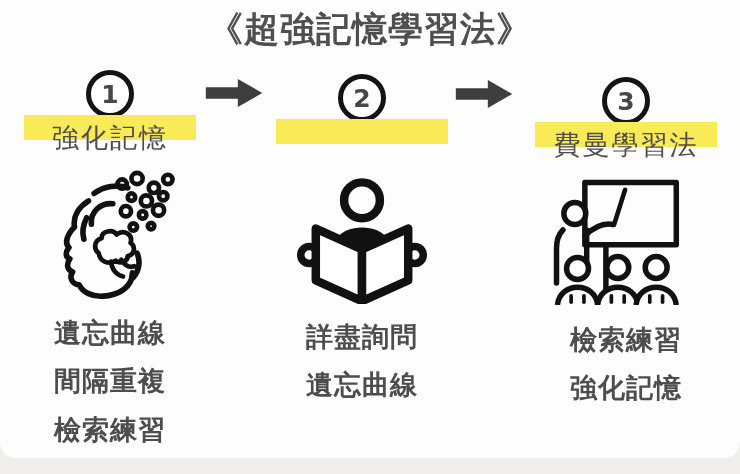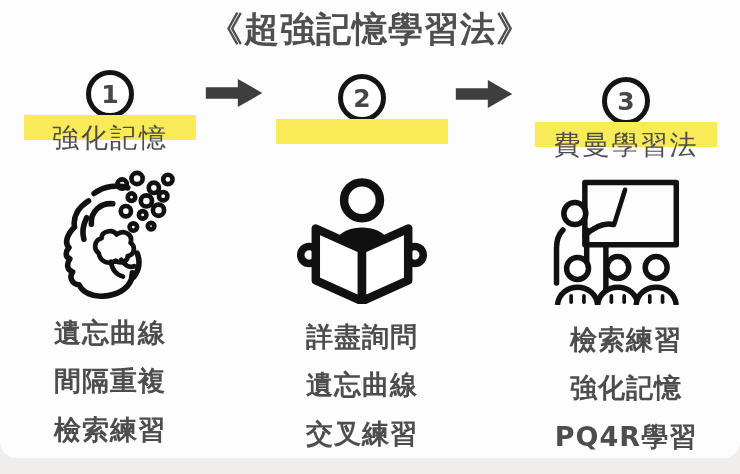--- a/index.html
+++ b/index.html
@@ -136,21 +136,20 @@
         <path d="M44 70 C52 55 88 55 96 70 L70 88 Z" fill="#111"></path>
         <circle cx="14" cy="88" r="9" fill="#fff" stroke="#111" stroke-width="8"></circle>
         <circle cx="126" cy="88" r="9" fill="#fff" stroke="#111" stroke-width="8"></circle>
         <path d="M70 82 L21 60 L21 115 L70 137 Z" fill="#fff" stroke="#111" stroke-width="9" stroke-linejoin="round"></path>
         <path d="M70 82 L119 60 L119 115 L70 137 Z" fill="#fff" stroke="#111" stroke-width="9" stroke-linejoin="round"></path>
       </svg>
     </div>
     <div class="list">
       <div class="list-item">詳盡詢問</div>
       <div class="list-item">遺忘曲線</div>
-      <div class="list-item">交叉練習</div>
     </div>
   </div>
 
   <div class="arrow arrow2">
     <svg width="60" height="32" viewBox="0 0 62 34" aria-hidden="true">
       <polygon points="0,11 34,11 34,2 60,17 34,32 34,23 0,23" fill="#3e3e3e"></polygon>
     </svg>
   </div>
 
   <div class="col col3">
@@ -184,17 +183,16 @@
           <path d="M69 130 L69 137"></path>
             <path d="M83 130 L83 137"></path>
           <path d="M111 130 L111 137"></path>
             <path d="M125 130 L125 137"></path>
         </g>
       </svg>
     </div>
     <div class="list">
       <div class="list-item">檢索練習</div>
       <div class="list-item">強化記憶</div>
-      <div class="list-item">PQ4R學習</div>
     </div>
   </div>
 
 </div>
 
 </body></html>

